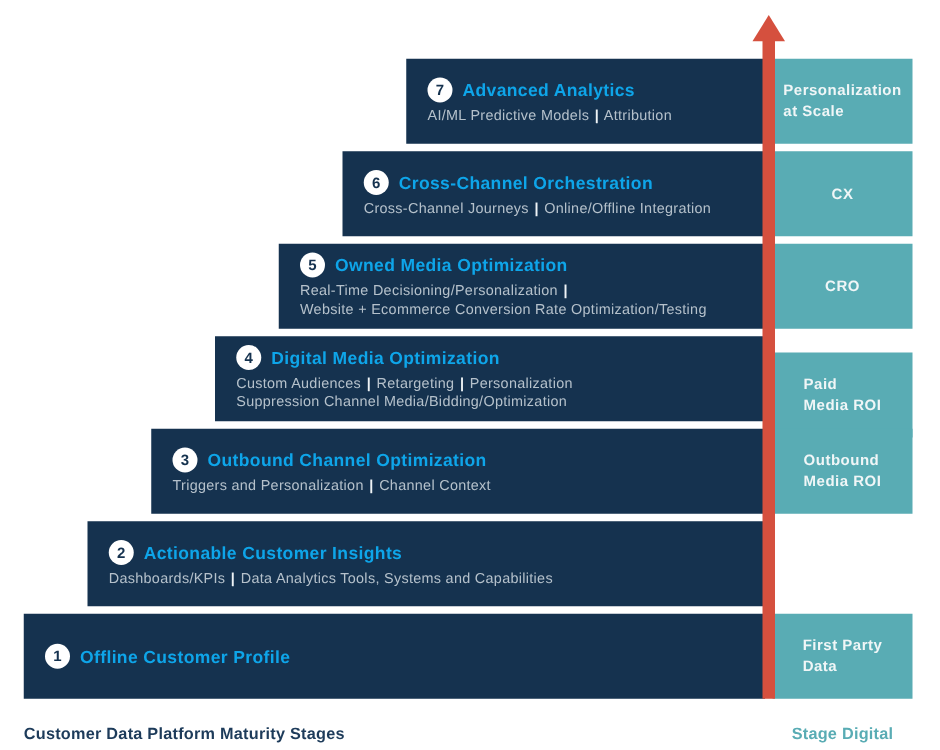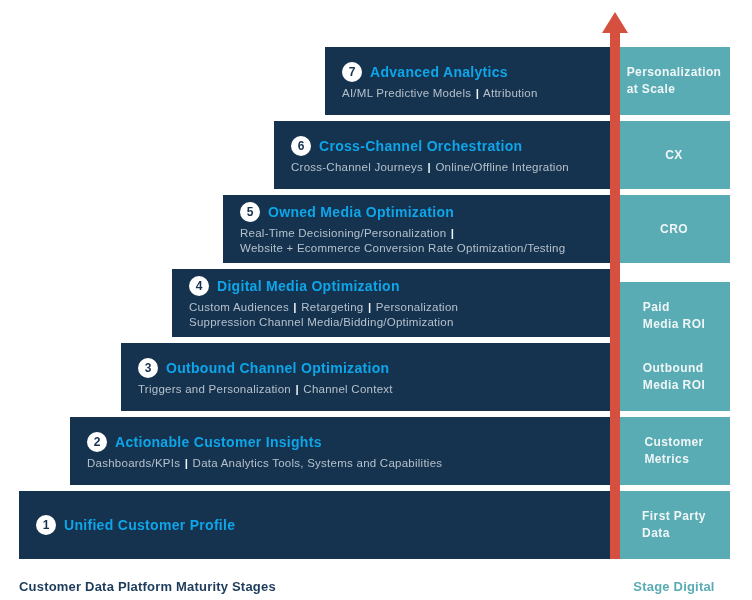--- a/index.html
+++ b/index.html
@@ -184,29 +184,25 @@
 Media ROI</span>
   </div>
 
   <div class="stage-bar" style="left:70px; top:417px; width:542px;">
     <div class="title-row">
       <span class="num-badge">2</span>
       <span class="stage-title">Actionable Customer Insights</span>
     </div>
     <div class="stage-subtitle">Dashboards/KPIs <span class="pipe">|</span> Data Analytics Tools, Systems and Capabilities</div>
   </div>
-  <div class="benefit-box" style="top:417px;">
-    <span class="benefit-label">Customer
-Metrics</span>
-  </div>
 
   <div class="stage-bar" style="left:19px; top:491px; width:593px;">
     <div class="title-row">
       <span class="num-badge">1</span>
-      <span class="stage-title">Unified Customer Profile</span>
+      <span class="stage-title">Offline Customer Profile</span>
     </div>
   </div>
   <div class="benefit-box" style="top:491px;">
     <span class="benefit-label">First Party
 Data</span>
   </div>
 
   <div class="arrow-shaft"></div>
   <div class="arrow-head"></div>
 

